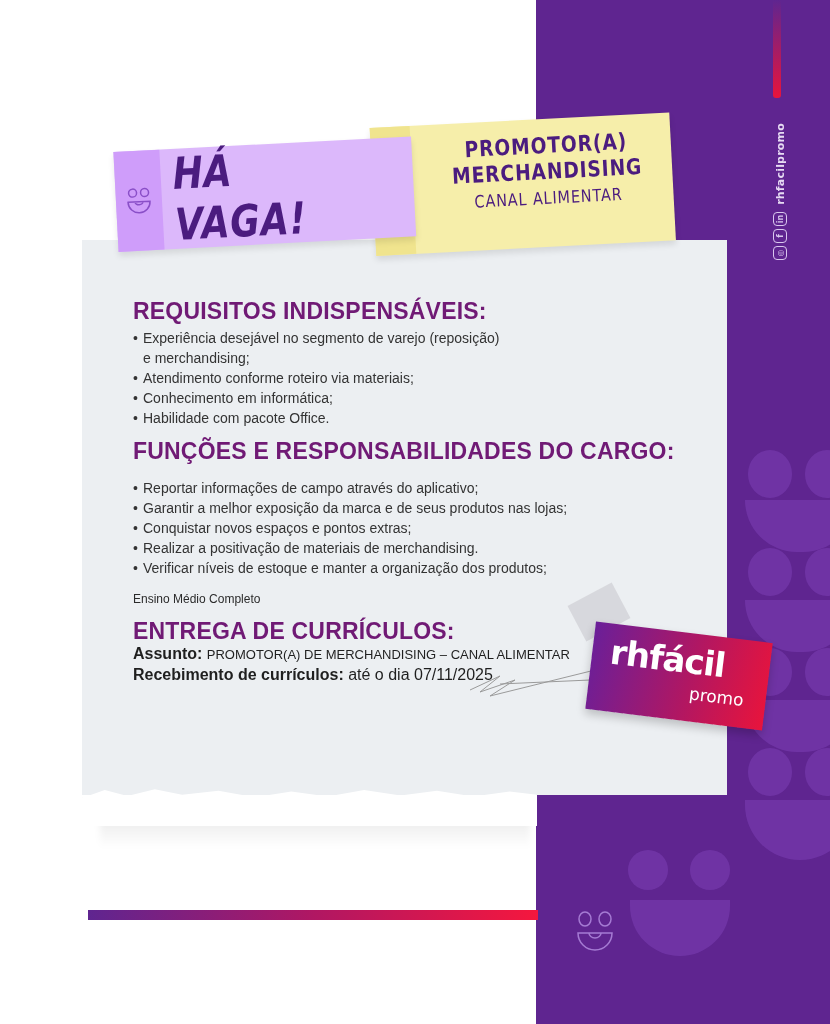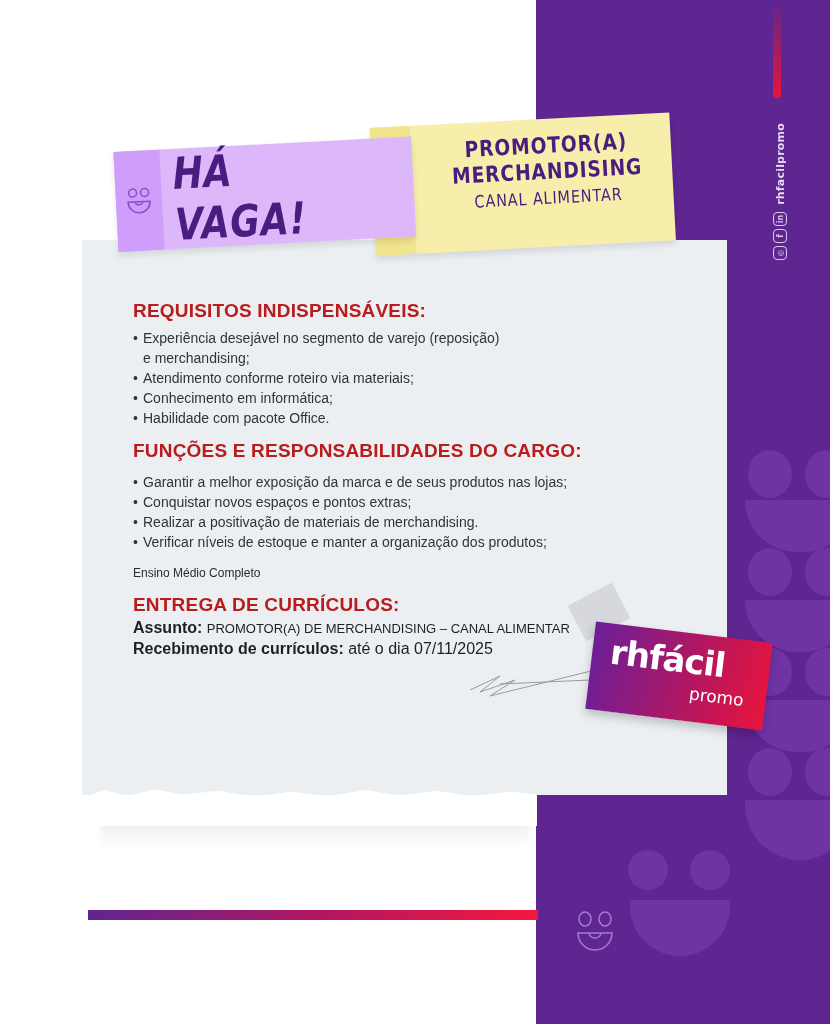--- a/index.html
+++ b/index.html
@@ -89,21 +89,21 @@
   }
   .note-yellow .l1 { font-size:22px; font-weight:bold; letter-spacing:1px; line-height:26px; transform:scaleX(0.85);}
   .note-yellow .l2 { font-size:22px; font-weight:bold; letter-spacing:1px; line-height:26px; transform:scaleX(0.85);}
   .note-yellow .l3 { font-size:17px; letter-spacing:1px; line-height:26px; transform:scaleX(0.85);}
 
   .content {
     position:absolute; left:133px; top:298px; width:560px;
     color:#2a2a2a;
   }
   .h {
-    color:#b91c1c; font-weight:bold; font-size:19px; letter-spacing:0.2px;
+    color:#701a75; font-weight:bold; font-size:23px; letter-spacing:0.2px;
     margin:0; line-height:26px; font-family:"Liberation Sans", sans-serif;
   }
   ul.bullets { list-style:none; margin:4px 0 0 0; padding:0; }
   ul.bullets li {
     font-size:14px; line-height:20px; color:#333; font-family:"Liberation Sans", sans-serif;
     padding-left:10px; position:relative;
   }
   ul.bullets li::before { content:"•"; position:absolute; left:0; }
   .plain { font-size:12px; color:#2b2b2b; font-family:"Liberation Sans", sans-serif; line-height:22px; }
   .row { font-size:16px; color:#1f1f1f; font-family:"Liberation Sans", sans-serif; line-height:20px; }
@@ -191,22 +191,23 @@
 
 <div class="content">
   <h2 class="h">REQUISITOS INDISPENSÁVEIS:</h2>
   <ul class="bullets">
     <li><span>Experiência desejável no segmento de varejo (reposição)</span><br><span>e merchandising;</span></li>
     <li>Atendimento conforme roteiro via materiais;</li>
     <li>Conhecimento em informática;</li>
     <li>Habilidade com pacote Office.</li>
   </ul>
 
-  <h2 class="h" style="margin-top:10px;margin-bottom:8px;">FUNÇÕES E RESPONSABILIDADES DO CARGO:</h2>
+  <h2 class="h" style="margin-top:10px;margin-bottom:14px;">FUNÇÕES E RESPONSABILIDADES DO CARGO:</h2>
   <ul class="bullets">
+    <li>Reportar informações de campo através do aplicativo;</li>
     <li>Garantir a melhor exposição da marca e de seus produtos nas lojas;</li>
     <li>Conquistar novos espaços e pontos extras;</li>
     <li>Realizar a positivação de materiais de merchandising.</li>
     <li>Verificar níveis de estoque e manter a organização dos produtos;</li>
   </ul>
 
   <div class="plain" style="margin-top:10px;">Ensino Médio Completo</div>
 
   <h2 class="h" style="margin-top:8px;">ENTREGA DE CURRÍCULOS:</h2>
   <div class="row">

